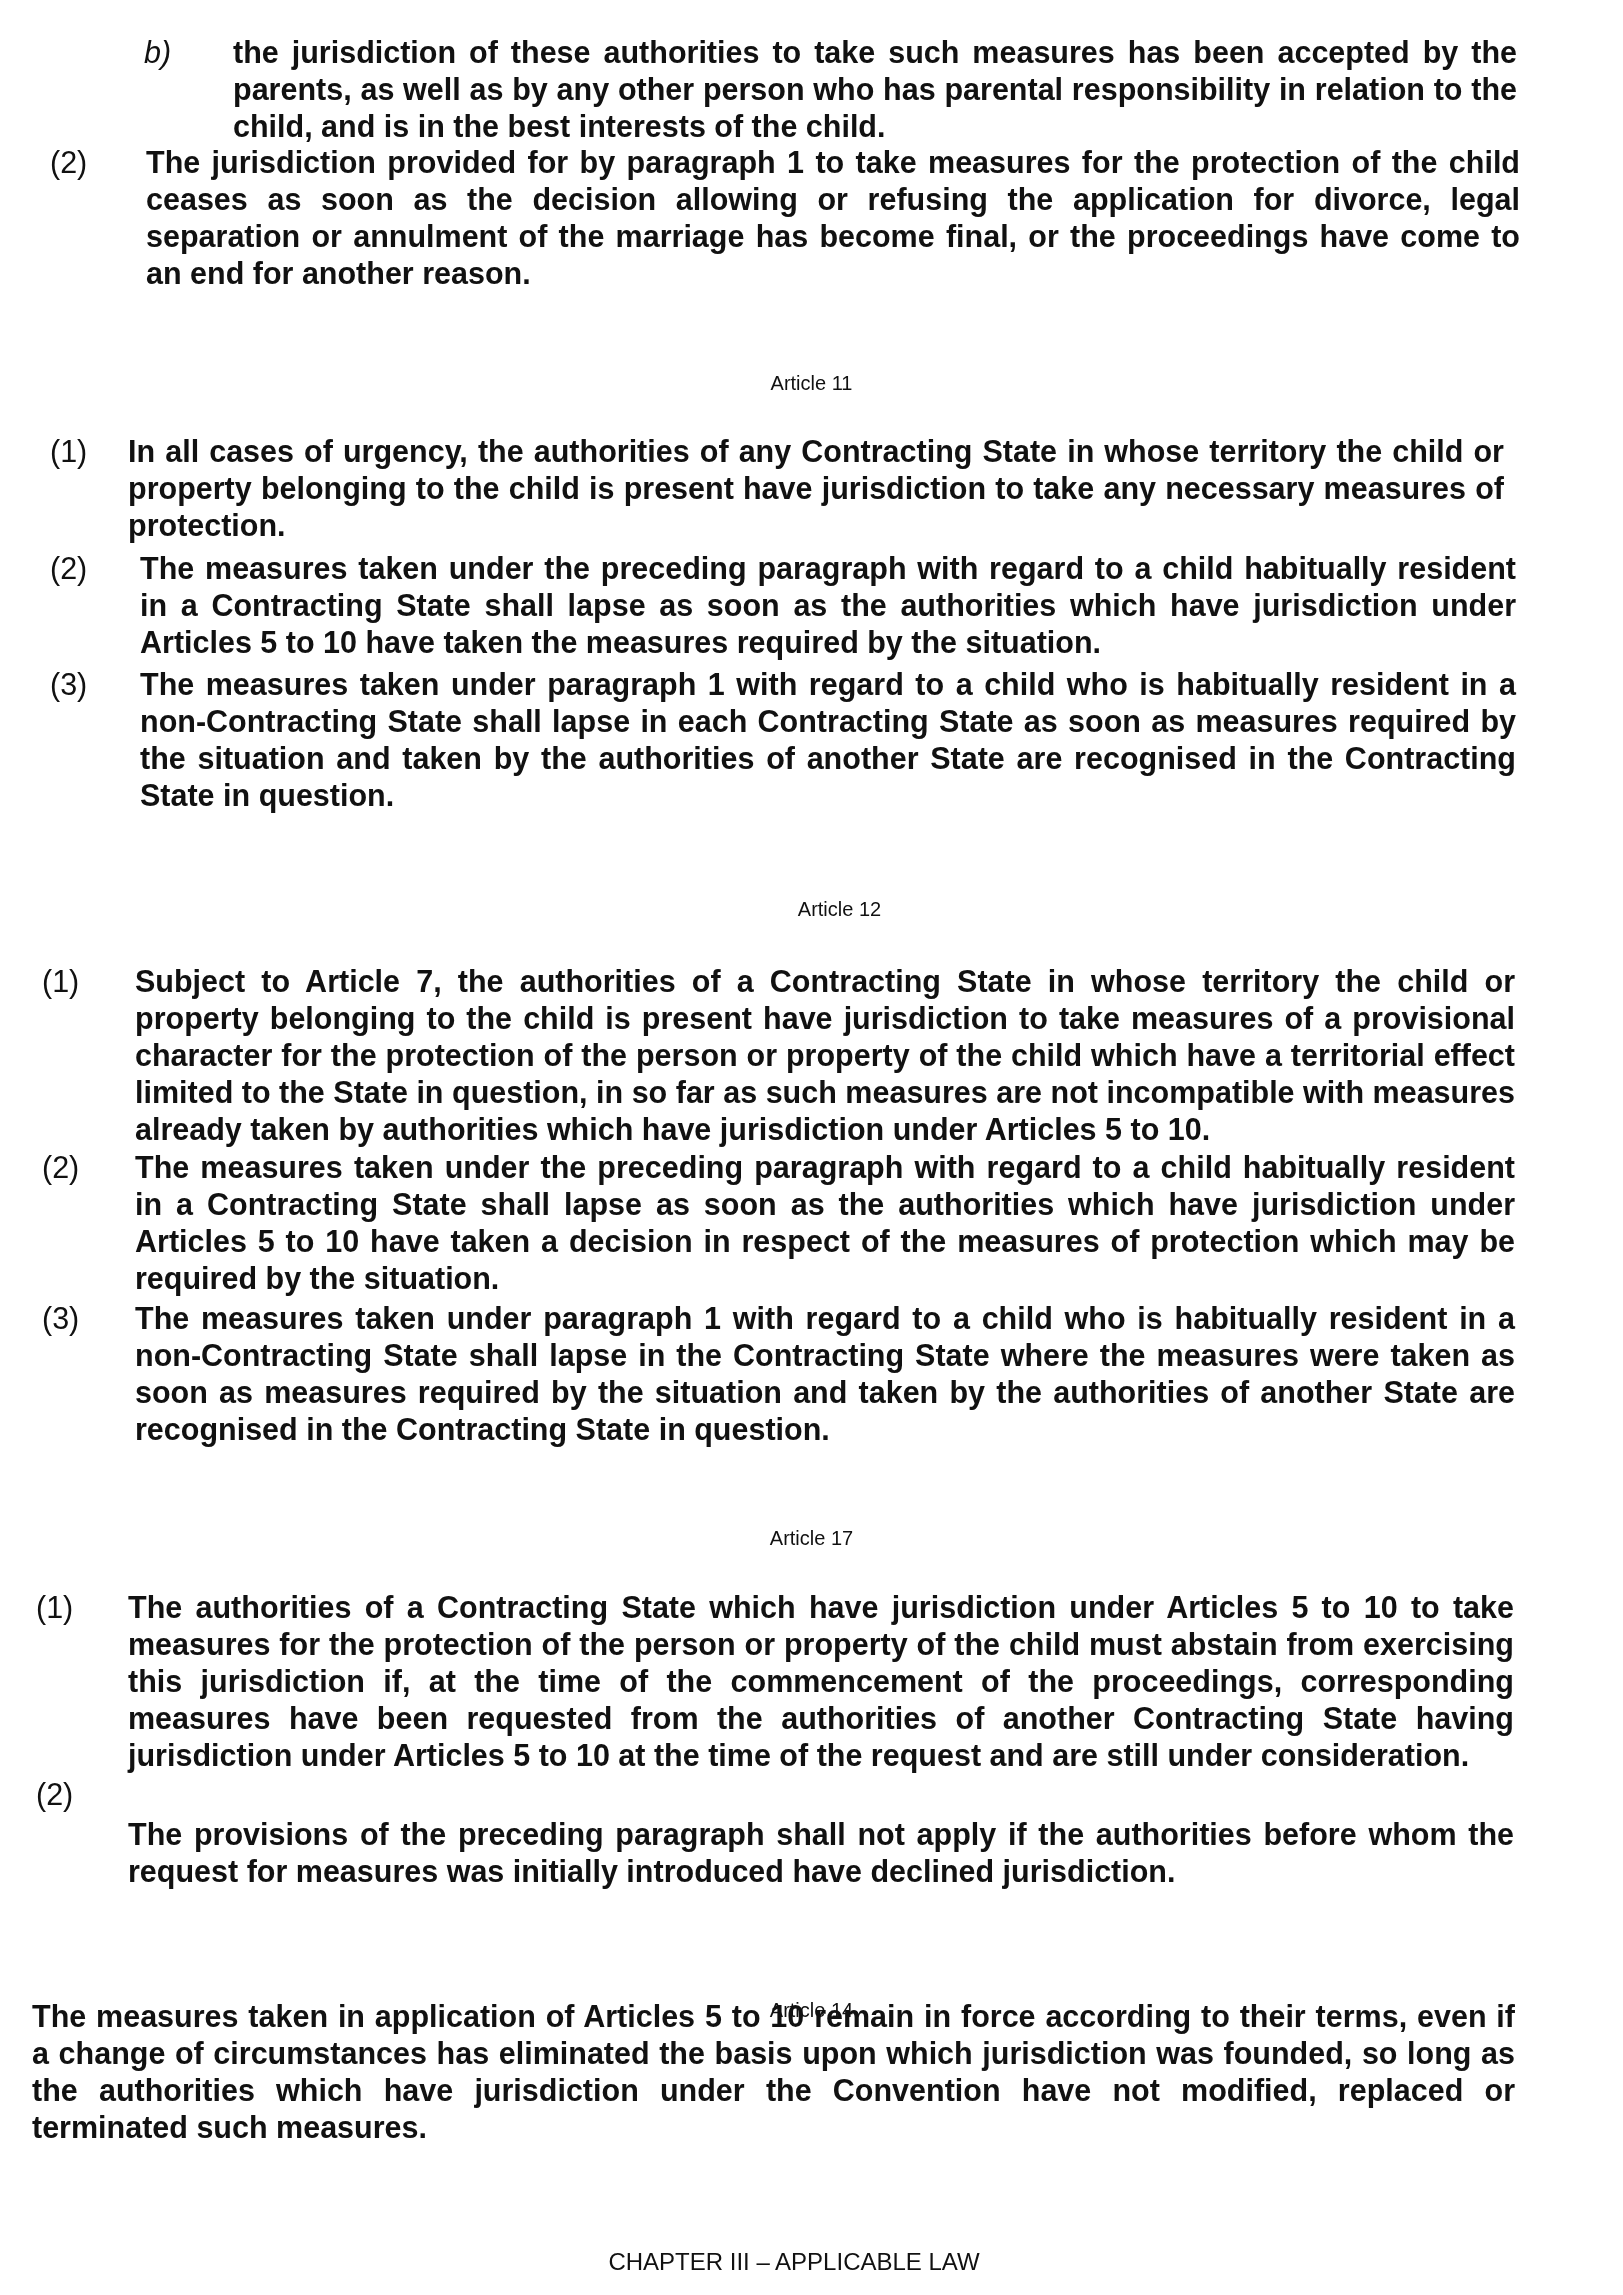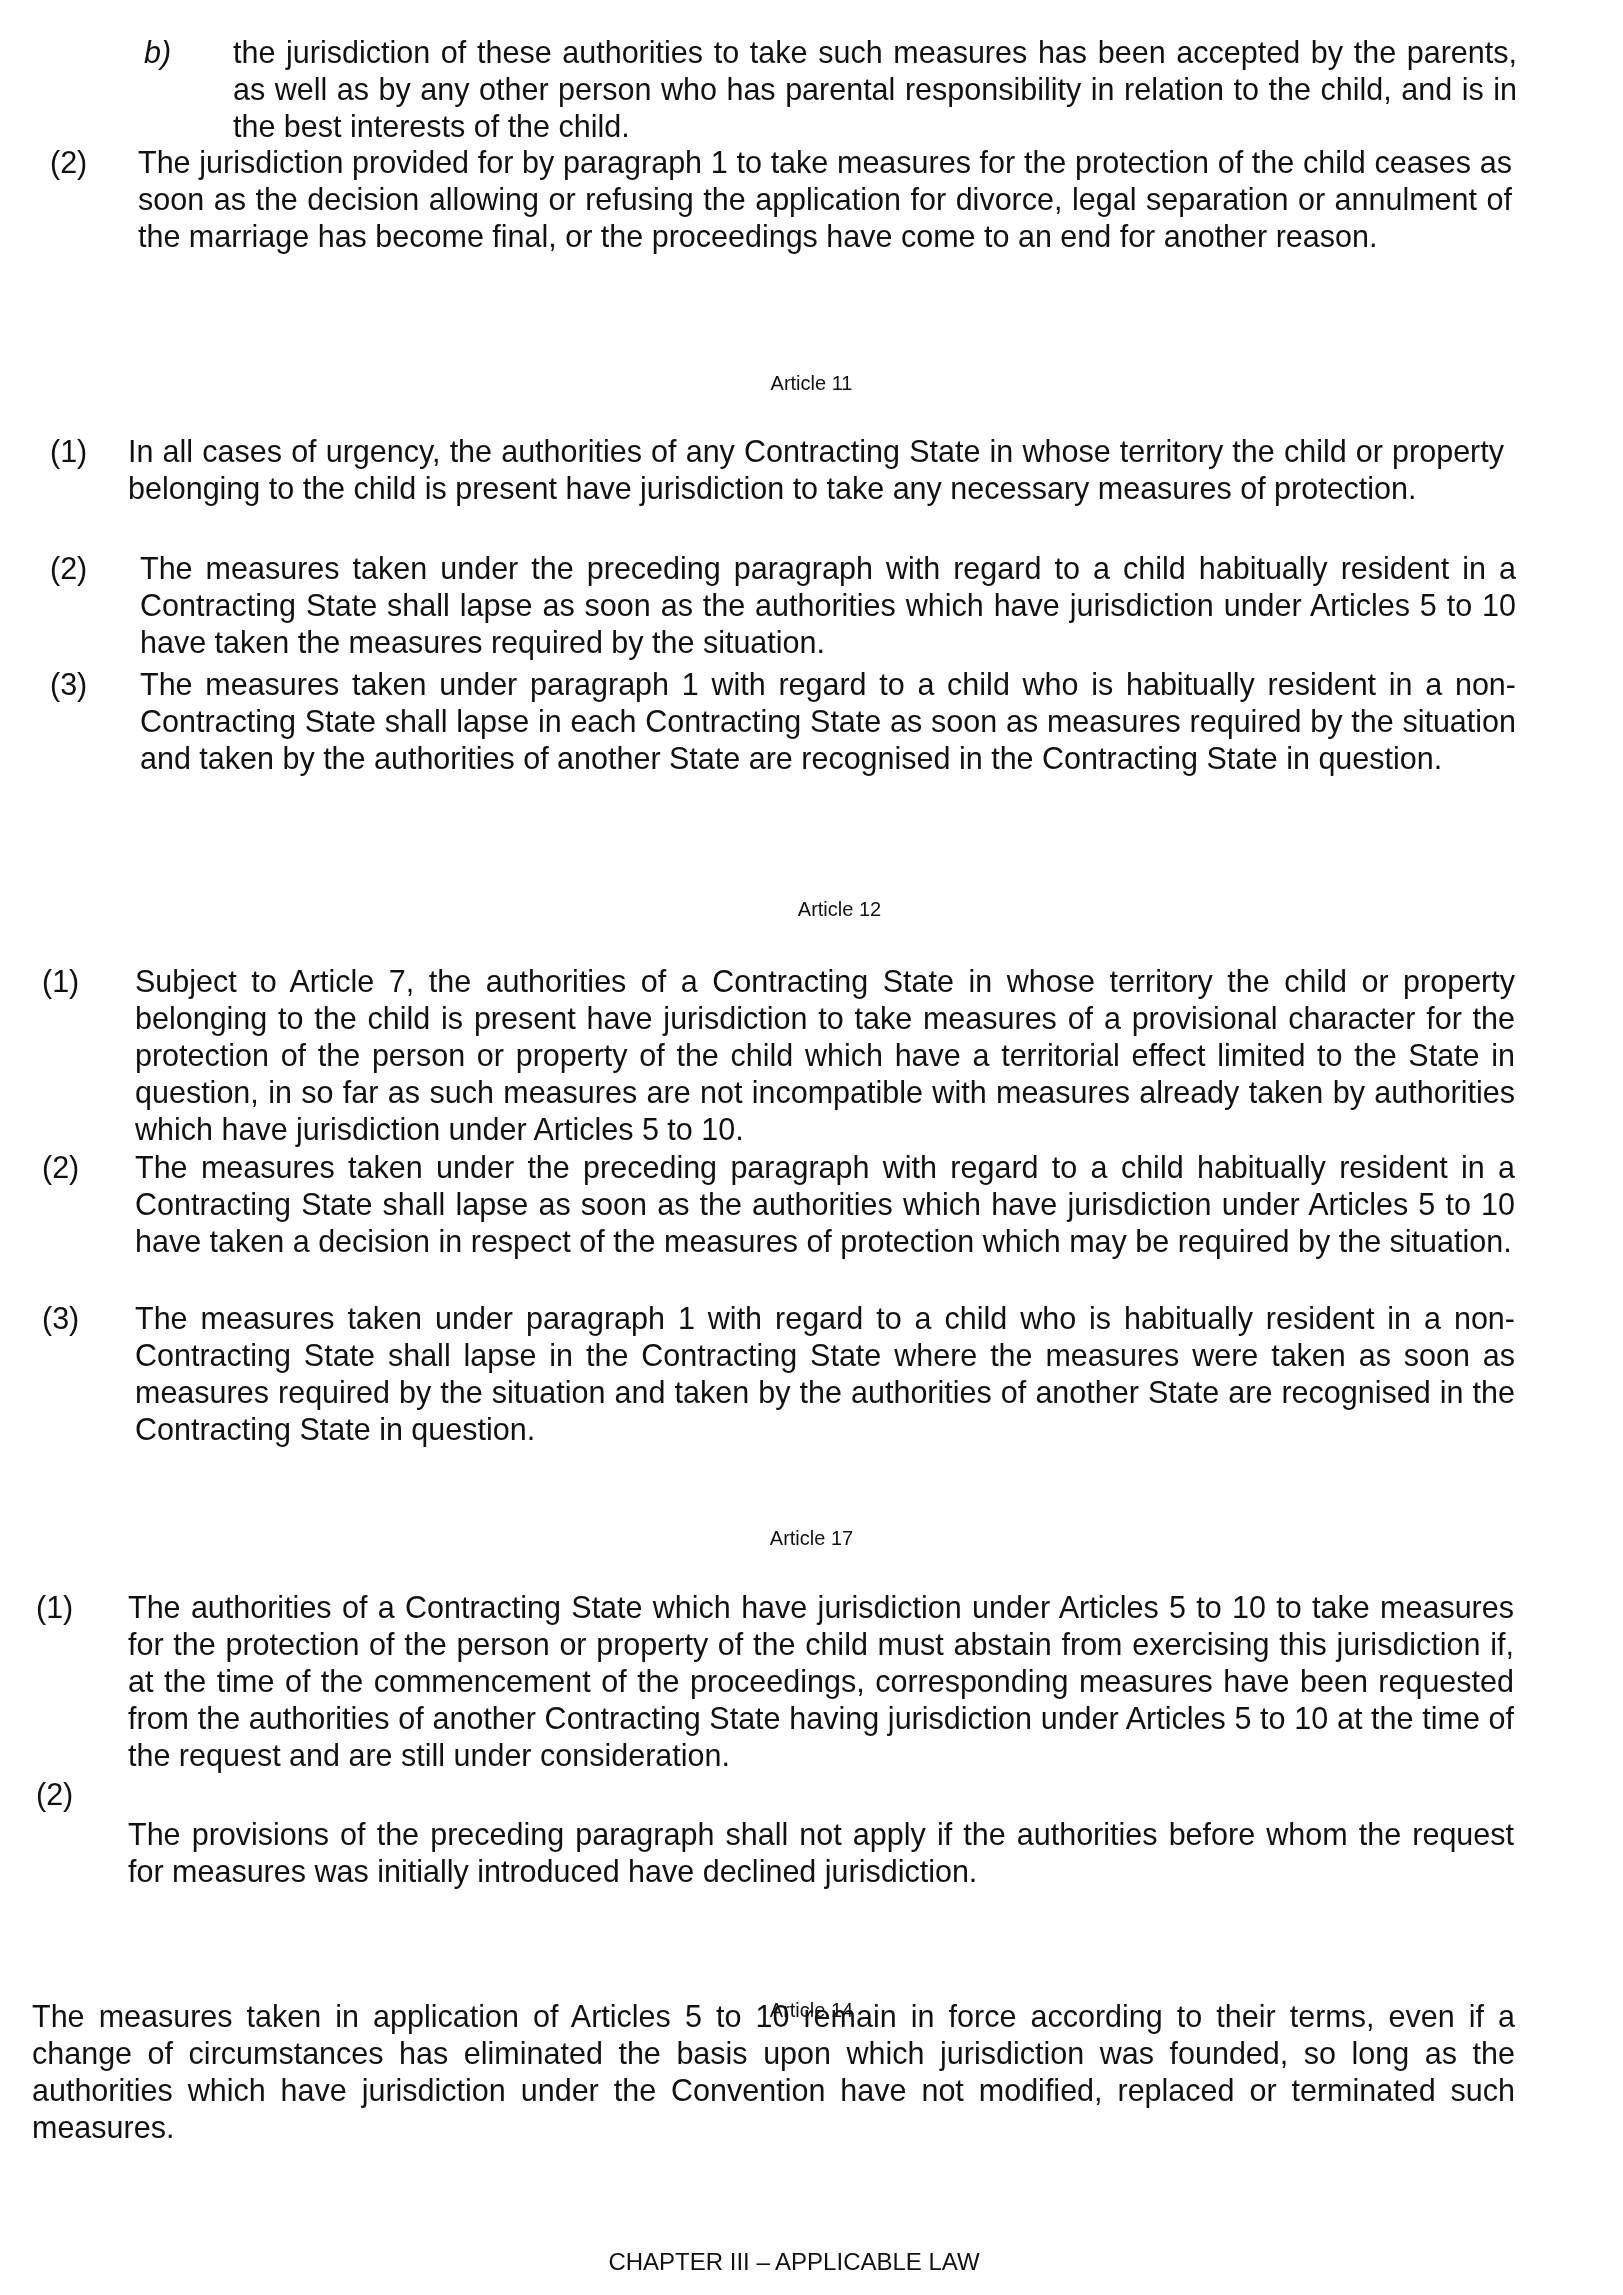--- a/index.html
+++ b/index.html
@@ -1,34 +1,34 @@
 <!DOCTYPE html>
 <html style="font-size:13px"><head>
 <meta charset="utf-8">
 <style>
   html, body { margin: 0; padding: 0; background: #ffffff; }
   body {
     width: 1623px; height: 2295px; position: relative; overflow: hidden;
     font-family: "Liberation Sans", sans-serif; color: #111111;
     font-size: 30.5px; line-height: 37px;
   }
-  .para { position: absolute; text-align: justify; }
+  .para { position: absolute; text-align: justify; font-weight: bold; }
   .num { position: absolute; }
   .heading { position: absolute; left: 0; width: 1623px; text-align: center; font-size: 20px; }
   .footer { position: absolute; left: 0; width: 1588px; text-align: center; font-size: 24px; top: 2243px; }
   .subnum { font-style: italic; }
 </style>
 </head>
 <body>
 
 <span class="num subnum" style="left:144px; top:34px;">b)</span>
 <div class="para" style="left:233px; top:34px; width:1284px;">the jurisdiction of these authorities to take such measures has been accepted by the parents, as well as by any other person who has parental responsibility in relation to the child, and is in the best interests of the child.</div>
 
 <span class="num" style="left:50px; top:144px;">(2)</span>
-<div class="para" style="left:138px; top:144px; width:1374px;">The jurisdiction provided for by paragraph 1 to take measures for the protection of the child ceases as soon as the decision allowing or refusing the application for divorce, legal separation or annulment of the marriage has become final, or the proceedings have come to an end for another reason.</div>
+<div class="para" style="left:146px; top:144px; width:1374px;">The jurisdiction provided for by paragraph 1 to take measures for the protection of the child ceases as soon as the decision allowing or refusing the application for divorce, legal separation or annulment of the marriage has become final, or the proceedings have come to an end for another reason.</div>
 
 <div class="heading" style="top:365px;">Article 11</div>
 <span class="num" style="left:50px; top:433px;">(1)</span>
 <div class="para" style="left:128px; top:433px; width:1376px;">In all cases of urgency, the authorities of any Contracting State in whose territory the child or property belonging to the child is present have jurisdiction to take any necessary measures of protection.</div>
 <span class="num" style="left:50px; top:550px;">(2)</span>
 <div class="para" style="left:140px; top:550px; width:1376px;">The measures taken under the preceding paragraph with regard to a child habitually resident in a Contracting State shall lapse as soon as the authorities which have jurisdiction under Articles 5 to 10 have taken the measures required by the situation.</div>
 <span class="num" style="left:50px; top:666px;">(3)</span>
 <div class="para" style="left:140px; top:666px; width:1376px;">The measures taken under paragraph 1 with regard to a child who is habitually resident in a non-Contracting State shall lapse in each Contracting State as soon as measures required by the situation and taken by the authorities of another State are recognised in the Contracting State in question.</div>
 
 <div class="heading" style="top:891px;padding-left:28px;">Article 12</div>

